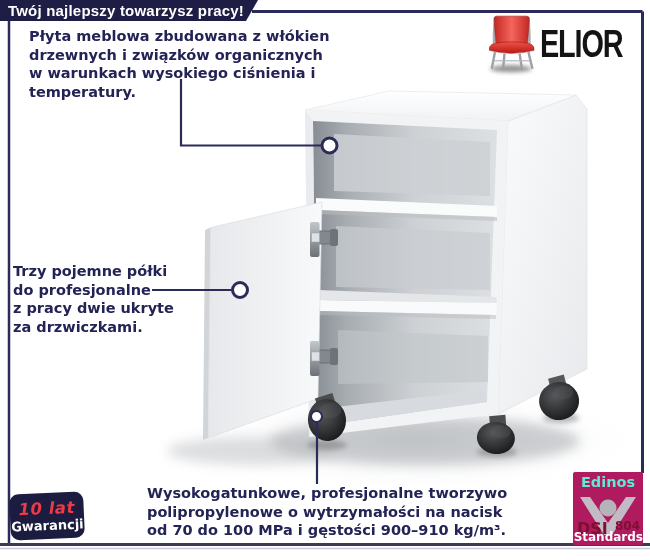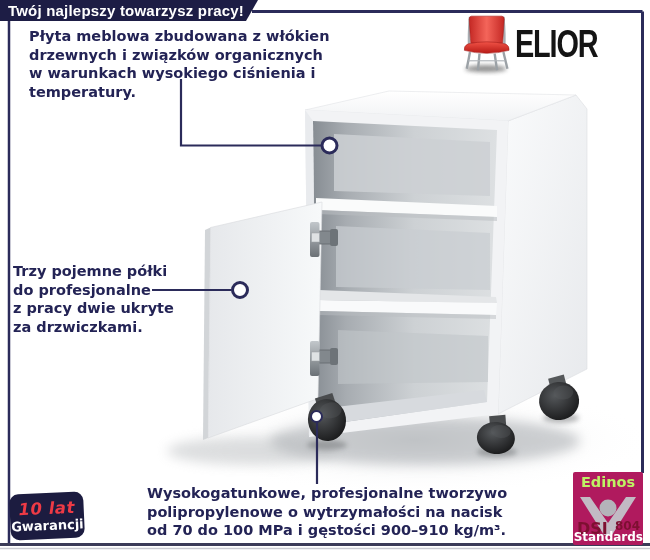--- a/index.html
+++ b/index.html
@@ -13,31 +13,31 @@
   .cl{stroke:var(--line);fill:none;}
   .marker{fill:#ffffff;stroke:var(--line);}
 
   .banner{position:absolute;left:0;top:0;width:258px;height:21px;background:var(--banner-bg);
     clip-path:polygon(0 0,100% 0,calc(100% - 12px) 100%,0 100%);}
   .banner span{display:block;color:#ffffff;font-family:"Liberation Sans",sans-serif;
     font-weight:bold;font-size:15px;line-height:21px;padding-left:8px;letter-spacing:.2px;white-space:nowrap;}
 
   .tb{position:absolute;color:var(--navy);font-weight:bold;font-size:14.5px;line-height:18.6px;white-space:nowrap;}
 
-  .logo{position:absolute;left:462px;top:6px;width:162px;height:76px;display:flex;align-items:center;}
+  .logo{position:absolute;left:487px;top:6px;width:162px;height:76px;display:flex;align-items:center;}
   .brand{display:inline-block;color:#141414;font-family:"Liberation Sans",sans-serif;font-weight:bold;
     font-size:38px;letter-spacing:-1.5px;transform:scaleX(.76);transform-origin:left center;margin-left:4px;white-space:nowrap;}
 
   .badge-warranty{position:absolute;left:10px;top:493px;width:74px;height:46px;background:var(--warranty-bg);
     border-radius:9px;transform:rotate(-2.5deg);display:flex;flex-direction:column;align-items:center;justify-content:center;}
   .badge-warranty .yrs{color:var(--accent-red);font-style:italic;font-weight:bold;font-size:16.5px;line-height:18px;letter-spacing:.5px;}
   .badge-warranty .lbl{color:#ffffff;font-weight:bold;font-size:13px;line-height:15px;}
 
   .badge-edinos{position:absolute;left:573px;top:472px;width:70px;height:73px;background:var(--certificate-bg);border-radius:2px;}
-  .badge-edinos .ttl{position:absolute;top:2px;left:0;width:100%;text-align:center;color:#bef264;font-weight:bold;font-size:14.5px;}
+  .badge-edinos .ttl{position:absolute;top:2px;left:0;width:100%;text-align:center;color:#5eead4;font-weight:bold;font-size:14.5px;}
   .badge-edinos .vsvg{position:absolute;left:0;top:18px;}
   .badge-edinos .dsi{position:absolute;left:4px;top:47px;color:var(--certificate-red);font-weight:bold;font-size:16px;}
   .badge-edinos .n804{position:absolute;right:3px;top:47px;color:var(--certificate-red);font-weight:bold;font-size:12px;}
   .badge-edinos .std{position:absolute;bottom:1px;left:0;width:100%;text-align:right;color:#fff;font-weight:bold;font-size:12px;}
 </style>
 </head>
 <body>
 
 <div class="canvas">
 

